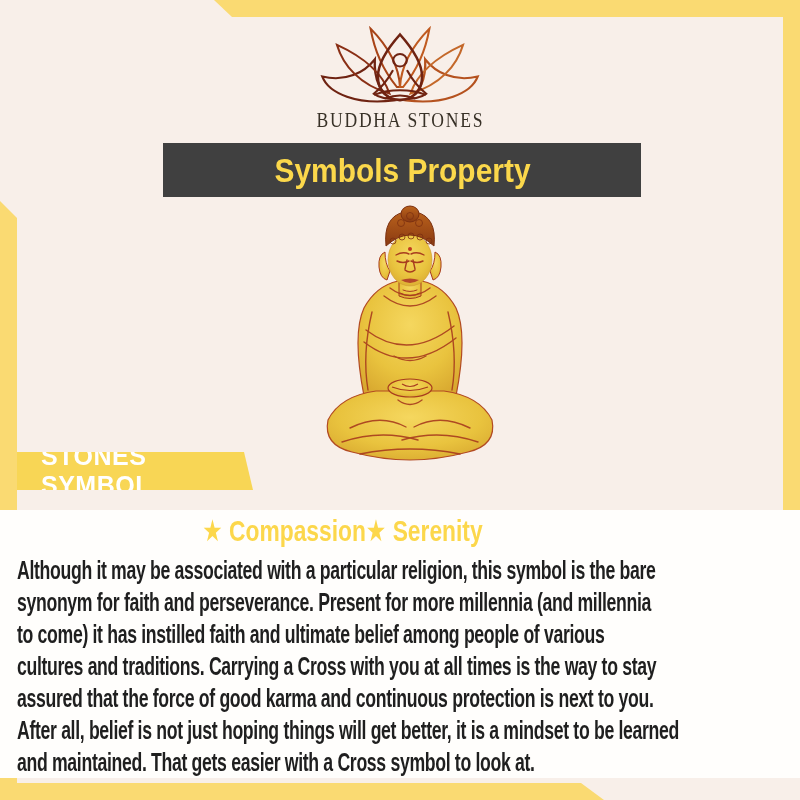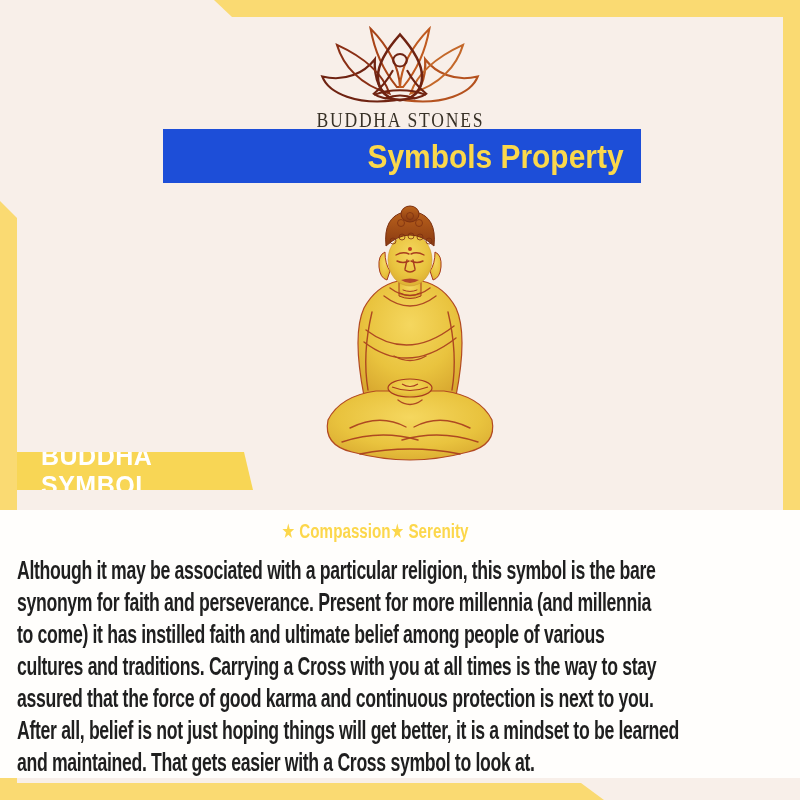--- a/index.html
+++ b/index.html
@@ -19,36 +19,36 @@
     clip-path:polygon(0 0,17px 17px,17px 599px,0 599px);}
   .strip-bottom{left:0;top:783px;width:604px;height:17px;
     clip-path:polygon(0 0,581px 0,604px 17px,0 17px);}
   
   .logo{position:absolute;left:316px;top:22px;width:168px;height:86px;}
   .brand{position:absolute;left:0;top:109px;width:800px;text-align:center;
     font-family:"Liberation Serif","DejaVu Serif",serif;
     font-size:20px;letter-spacing:2px;color:#383127;}
   .brand .cond{display:inline-block;transform:scaleX(.88);}
   
-  .title-banner{position:absolute;left:163px;top:129px;width:478px;height:54px;
-    background:#1d4ed8;display:flex;align-items:center;justify-content:flex-end;}
+  .title-banner{position:absolute;left:163px;top:143px;width:478px;height:54px;
+    background:#404040;display:flex;align-items:center;justify-content:center;}
   .title-banner .txt{font-weight:bold;font-size:34px;color:#fbd84b;
     display:inline-block;transform:scaleX(.88);letter-spacing:0;}
   
   .statue{position:absolute;left:300px;top:204px;width:212px;height:262px;}
   
   .ribbon{position:absolute;left:17px;top:452px;width:236px;height:38px;
     background:#f8d655;clip-path:polygon(0 0,calc(100% - 9px) 0,100% 100%,0 100%);
     display:flex;align-items:center;}
   .ribbon .txt{padding-left:24px;font-size:25px;font-weight:bold;color:#ffffff;
     letter-spacing:.5px;}
   
   .panel{position:absolute;left:0;top:510px;width:800px;height:268px;background:#fffefc;}
   .headline{position:absolute;left:0;top:514px;width:684px;height:34px;line-height:34px;
-    text-align:center;font-weight:bold;font-size:20px;color:#fcd74b;margin-left:33px;}
+    text-align:center;font-weight:bold;font-size:30px;color:#fcd74b;}
   .headline .cond{display:inline-block;transform:scaleX(.76);white-space:nowrap;}
   .body-copy{position:absolute;left:17px;top:554px;width:760px;text-align:right;}
   .body-copy .line{white-space:nowrap;height:32px;line-height:32px;
     font-size:26px;font-weight:bold;letter-spacing:-.5px;color:#1f1f1f;
     transform:scaleX(.68);transform-origin:left center;}
 </style>
 </head>
 <body>
 
 <div id="stage">
@@ -140,21 +140,21 @@
       <path d="M42,238 Q80,225 118,236"></path>
       <path d="M102,236 Q140,225 178,238"></path>
       <path d="M60,250 Q110,240 160,250"></path>
     </g>
 
     <ellipse cx="110" cy="184" rx="22" ry="9" fill="url(#gold)" stroke="#a83c1e" stroke-width="1.2"></ellipse>
     <path d="M92,183 Q110,190 128,183 M102,180 Q110,185 118,180" stroke="#a83c1e" stroke-width="1.2" fill="none"></path>
   </svg>
 
   <div class="ribbon">
-    <span class="txt">BUDDHA SYMBOL</span>
+    <span class="txt">STONES SYMBOL</span>
   </div>
 
   <div class="panel"></div>
 
   <div class="headline">
     <span class="cond">★ Compassion★ Serenity</span>
   </div>
 
   <div class="body-copy">
     <div class="line">Although it may be associated with a particular religion, this symbol is the bare</div>

